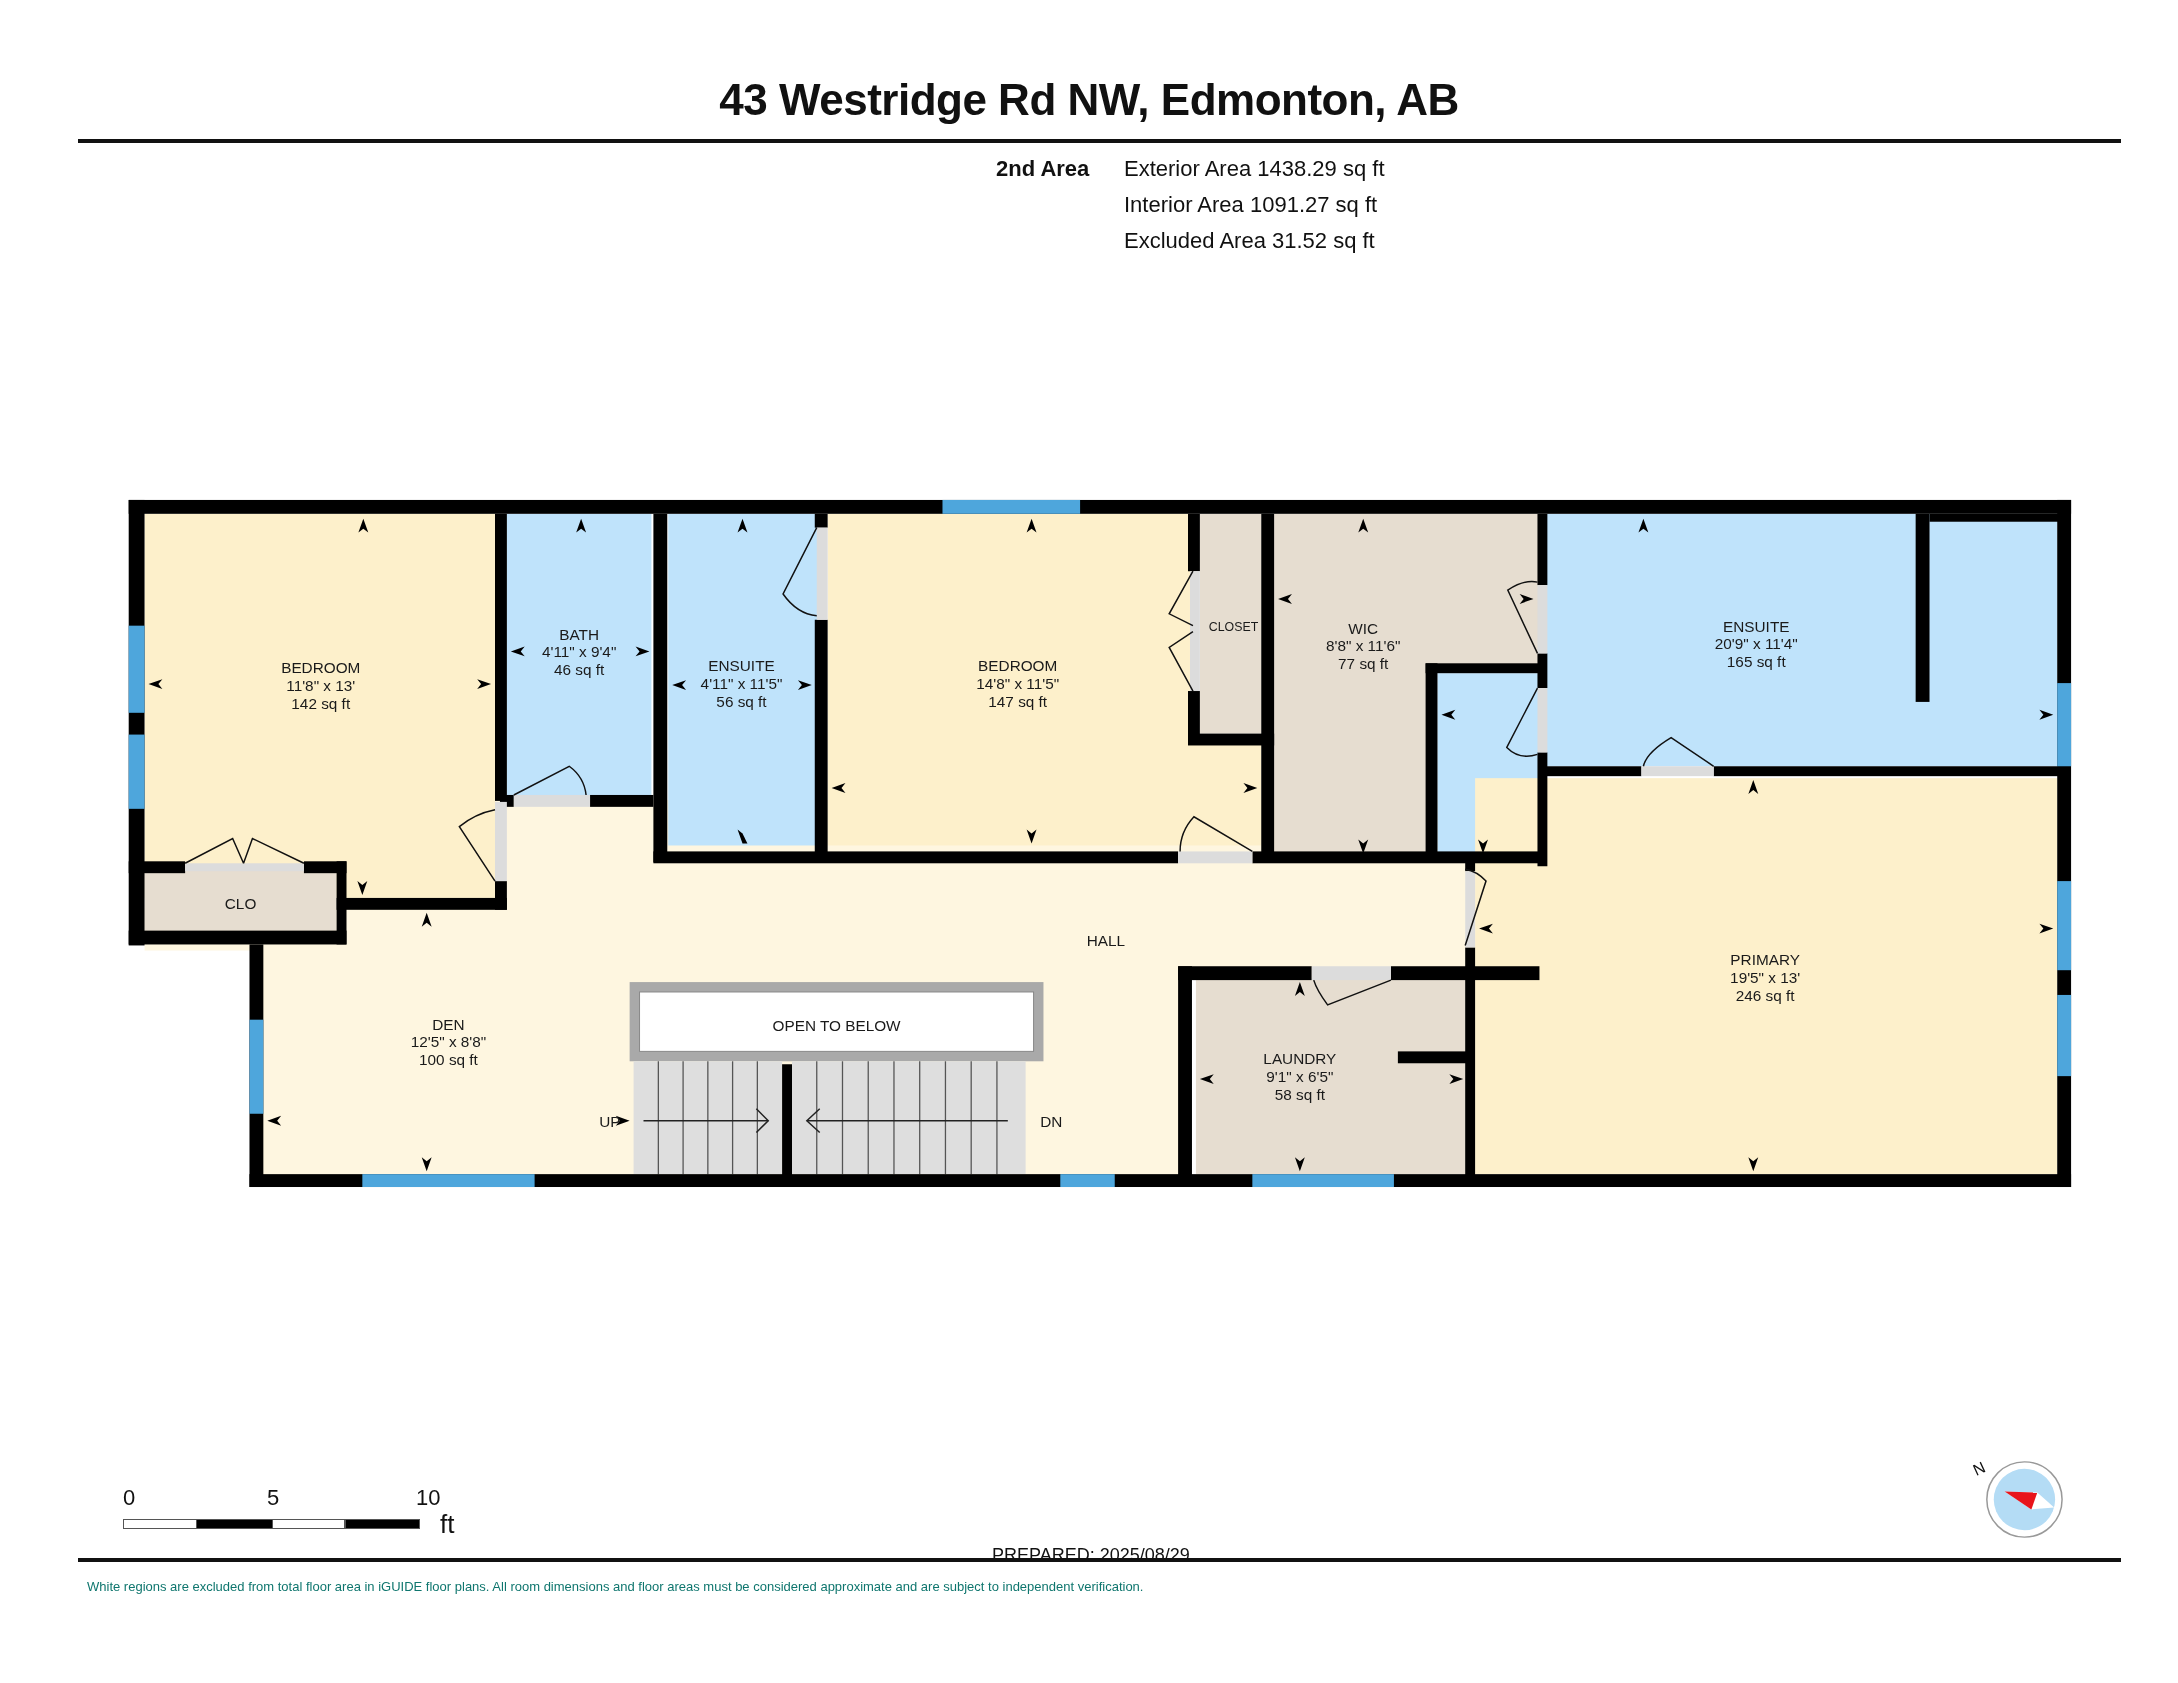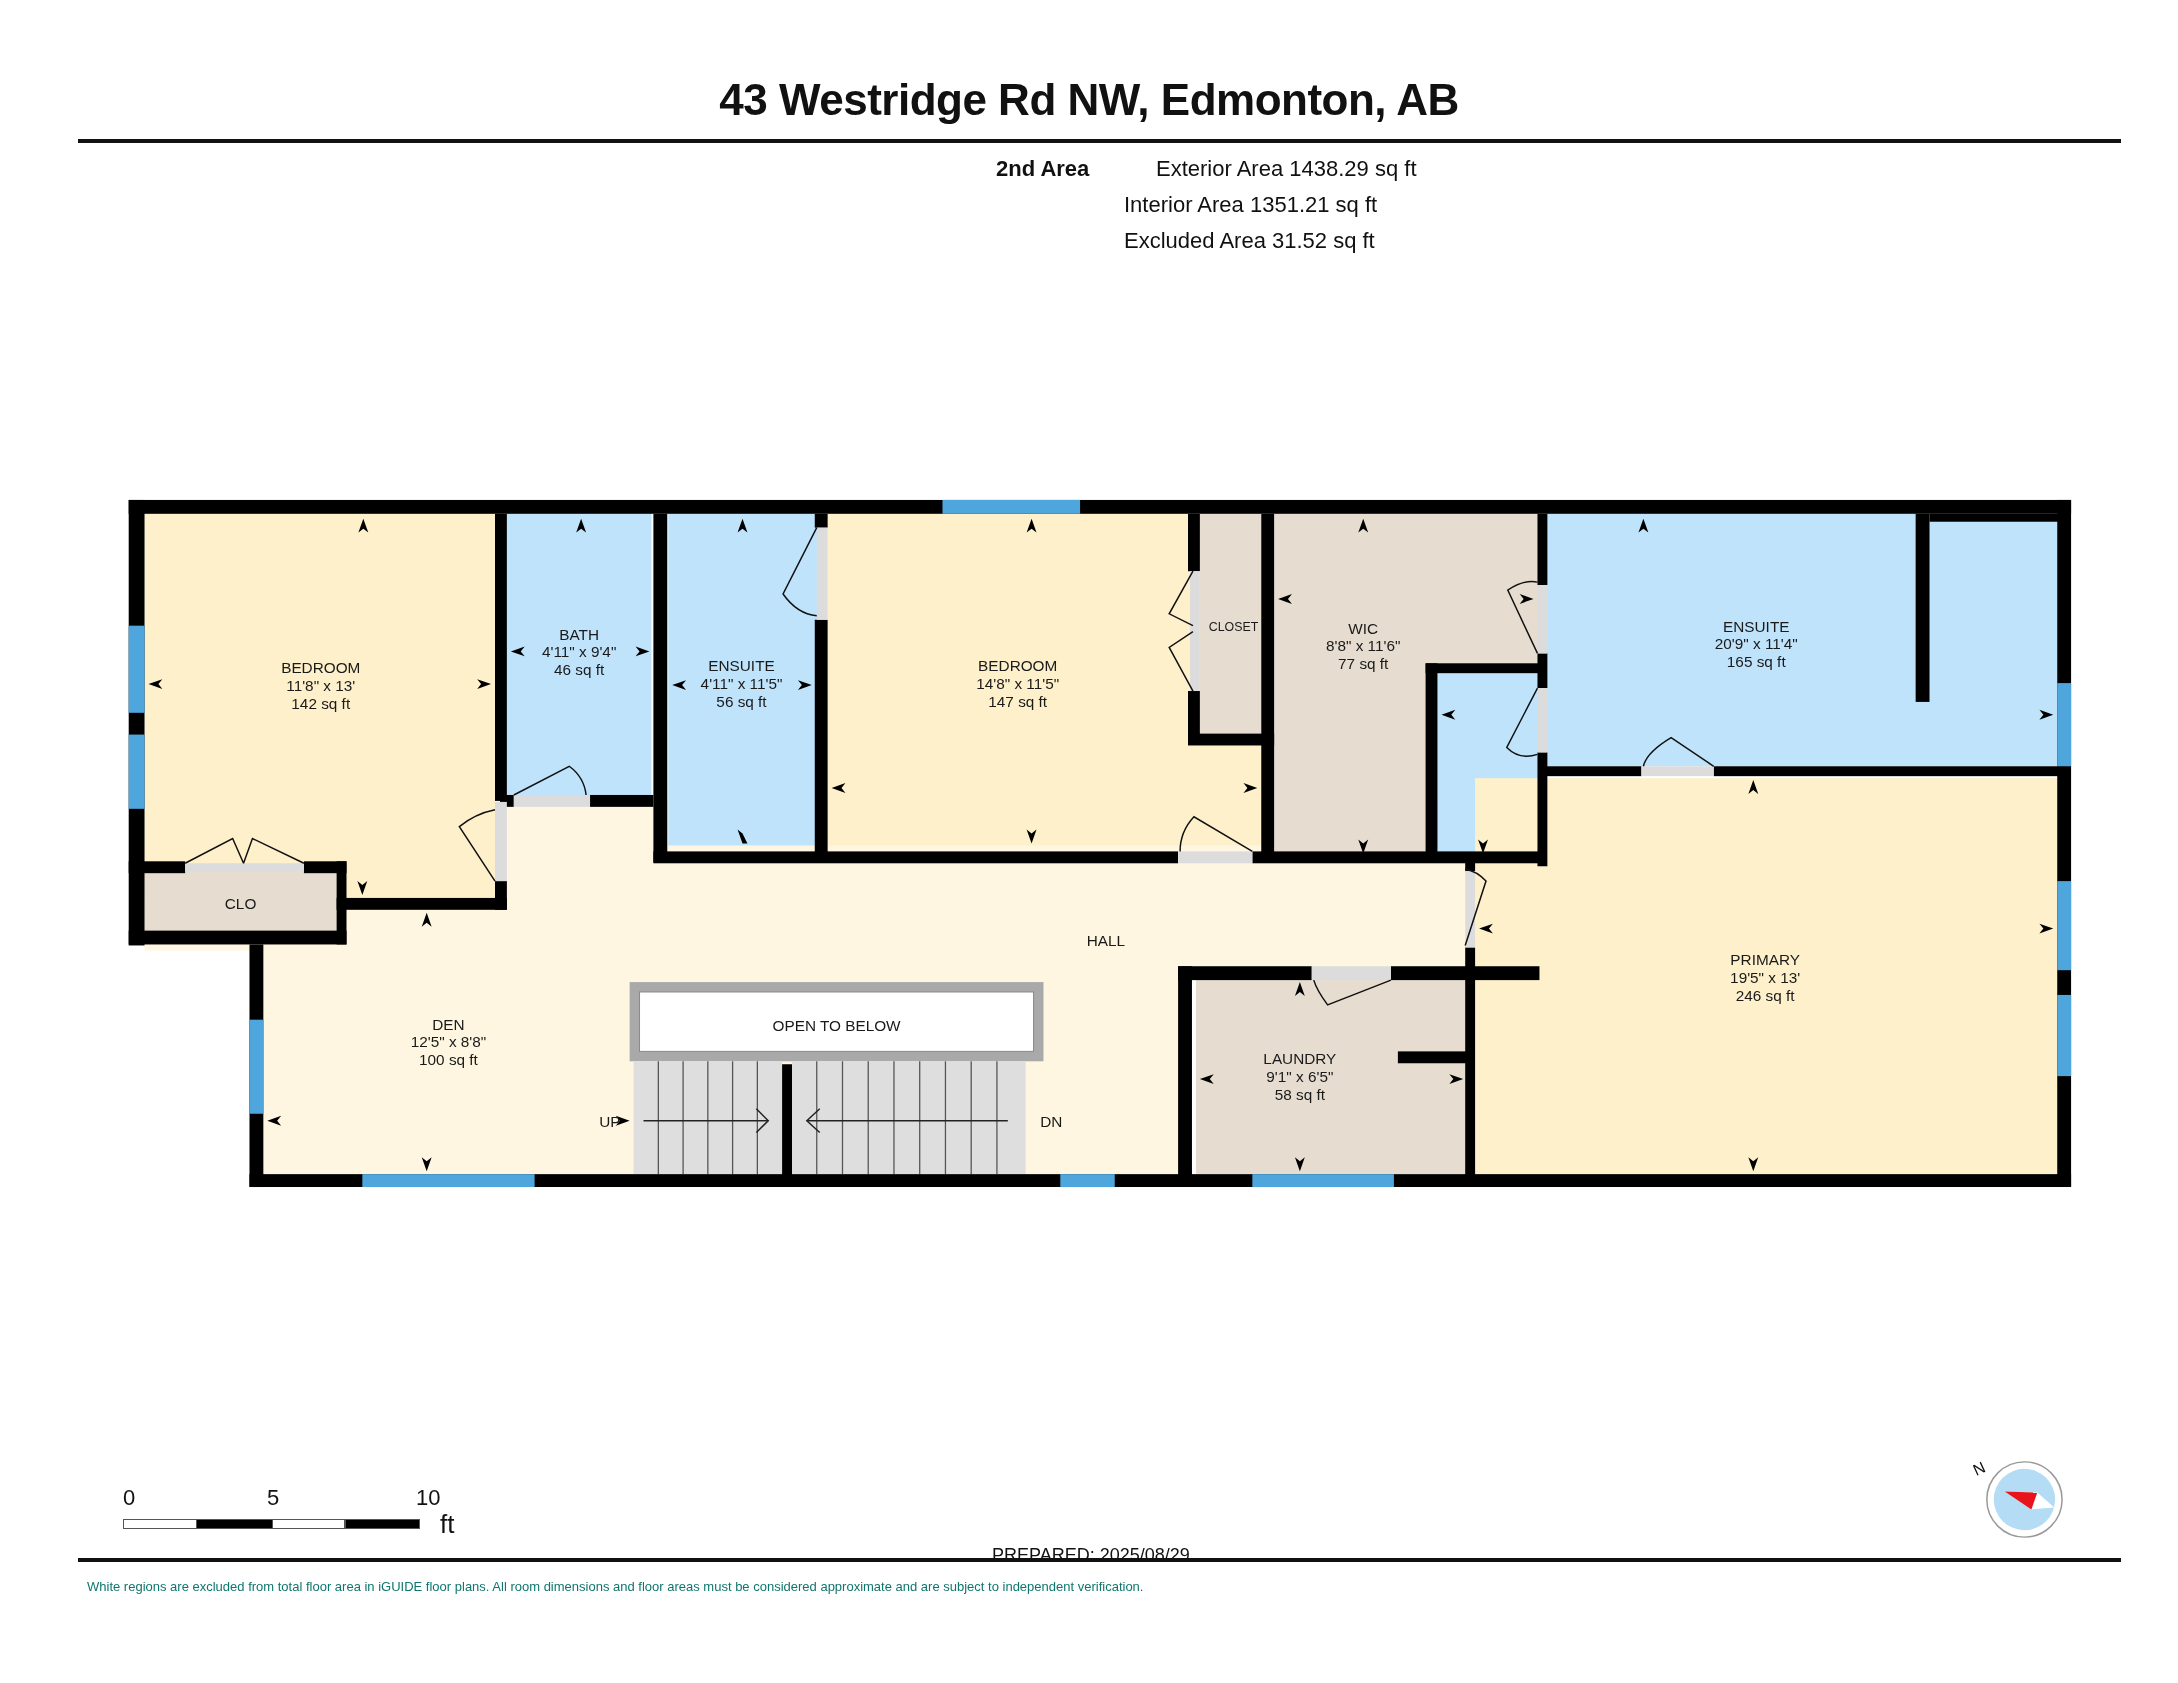--- a/index.html
+++ b/index.html
@@ -18,22 +18,22 @@
   .footer { position:absolute; left:87px; top:1579px; font-size:13px; color:#0f766e; }
   .compass { position:absolute; left:1970px; top:1450px; width:99px; height:99px; }
 </style>
 </head>
 <body>
 
 <div class="title">43 Westridge Rd NW, Edmonton, AB</div>
 <div class="rule" style="top:139px;"></div>
 
 <div class="info-floor">2nd Area</div>
-<div class="info-row" style="top:156px;margin-left:32px;">Exterior Area 1438.29 sq ft</div>
-<div class="info-row" style="top:192px;">Interior Area 1351.21 sq ft</div>
+<div class="info-row" style="top:156px;">Exterior Area 1438.29 sq ft</div>
+<div class="info-row" style="top:192px;">Interior Area 1091.27 sq ft</div>
 <div class="info-row" style="top:228px;">Excluded Area 31.52 sq ft</div>
 
 <svg class="plan" width="2178" height="1683" viewBox="0 0 2200 1700">
   <defs>
     <marker id="ah" viewBox="0 0 10 10" refX="5" refY="5" markerWidth="6" markerHeight="6" orient="auto">
       <path d="M0,0 L10,5 L0,10 L3,5 z" fill="#000"></path>
     </marker>
   </defs>
 
   <g>

